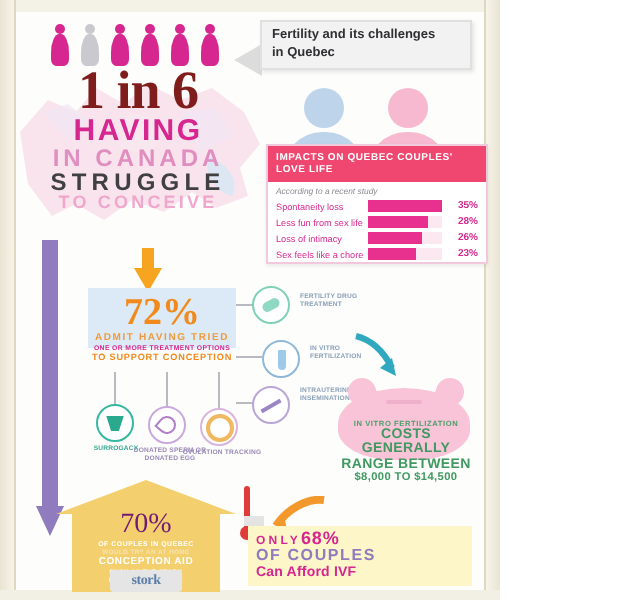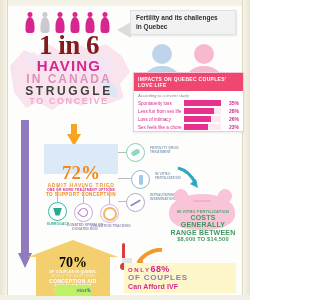--- a/index.html
+++ b/index.html
@@ -100,21 +100,21 @@
 
   
   .arrow-orange{position:absolute;left:67px;top:124px;width:14px;height:22px;}
   .arrow-orange .shaft{position:absolute;left:4px;top:0;width:6px;height:12px;background:#f7a521;}
   .arrow-orange .tip{position:absolute;left:0;top:10px;width:0;height:0;
     border-left:7px solid transparent;border-right:7px solid transparent;
     border-top:12px solid #f7a521;}
 
   
   .pct72{position:absolute;left:44px;top:144px;width:74px;height:30px;
-    background:#dbeaf6;text-align:center;padding-top:20px;box-sizing:border-box;}
+    background:#dbeaf6;text-align:center;padding-top:4px;box-sizing:border-box;}
   .pct72 .n{font-size:19px;font-weight:bold;color:#f28a1b;line-height:.95;
     font-family:"Liberation Serif", serif;}
   .pct72 .l1{font-size:5px;font-weight:bold;color:#f09a3c;letter-spacing:.8px;}
   .pct72 .l2{font-size:3.4px;font-weight:bold;color:#d6268f;letter-spacing:.2px;}
   .pct72 .l3{font-size:4.6px;font-weight:bold;color:#f28a1b;letter-spacing:.4px;}
 
   
   .node{position:absolute;}
   .circ{width:19px;height:19px;border-radius:50%;background:#fff;
     border:1.5px solid #cfcfd6;position:relative;box-sizing:border-box;
@@ -170,29 +170,29 @@
   .arrow-teal{position:absolute;left:176px;top:166px;width:26px;height:24px;}
   .arrow-teal svg{width:100%;height:100%;}
 
   
   .house{position:absolute;left:28px;top:240px;width:90px;height:56px;}
   .roof{position:absolute;left:0;top:0;width:0;height:0;
     border-left:45px solid transparent;border-right:45px solid transparent;
     border-bottom:17px solid #f3cf6e;}
   .hbody{position:absolute;left:8px;top:16px;width:74px;height:40px;background:#f3cf6e;}
   .h-pct{position:absolute;left:8px;top:16px;width:74px;text-align:center;}
-  .h-n{font-size:14px;font-weight:bold;color:#000000;line-height:1;
+  .h-n{font-size:14px;font-weight:normal;color:#701a75;line-height:1;
     font-family:"Liberation Serif", serif;}
   .h-t1{font-size:3.4px;font-weight:bold;color:#fff;letter-spacing:.3px;}
   .h-t2{font-size:3.2px;font-weight:bold;color:#f7e3ad;letter-spacing:.2px;}
   .h-t3{font-size:5px;font-weight:bold;color:#fff;letter-spacing:.3px;}
   .h-t4{font-size:3.2px;font-weight:bold;color:#fff;letter-spacing:.2px;}
   .h-t5{font-size:3.2px;font-weight:bold;color:#fff;letter-spacing:.2px;}
   .storklogo{position:absolute;left:27px;top:45px;width:36px;height:11px;
-    background:#bef264;border-radius:2px;text-align:right;}
+    background:#e5e5e5;border-radius:2px;text-align:center;}
   .storklogo .s{font-size:7px;font-weight:bold;color:#5b7fa8;
     font-family:"Liberation Serif", serif;line-height:11px;letter-spacing:-.2px;}
 
   
   .only15{position:absolute;left:124px;top:263px;width:112px;height:30px;
     background:#fdf6c8;padding:2px 4px;box-sizing:border-box;}
   .o-l1{font-size:9px;font-weight:bold;color:#d6268f;letter-spacing:.4px;line-height:1.05;}
   .o-l1 .sm{font-size:6px;letter-spacing:1.6px;}
   .o-l2{font-size:8px;font-weight:bold;color:#8f7bbd;letter-spacing:.8px;line-height:1.05;}
   .o-l3{font-size:7px;font-weight:bold;color:#d6268f;letter-spacing:.1px;line-height:1.1;}

